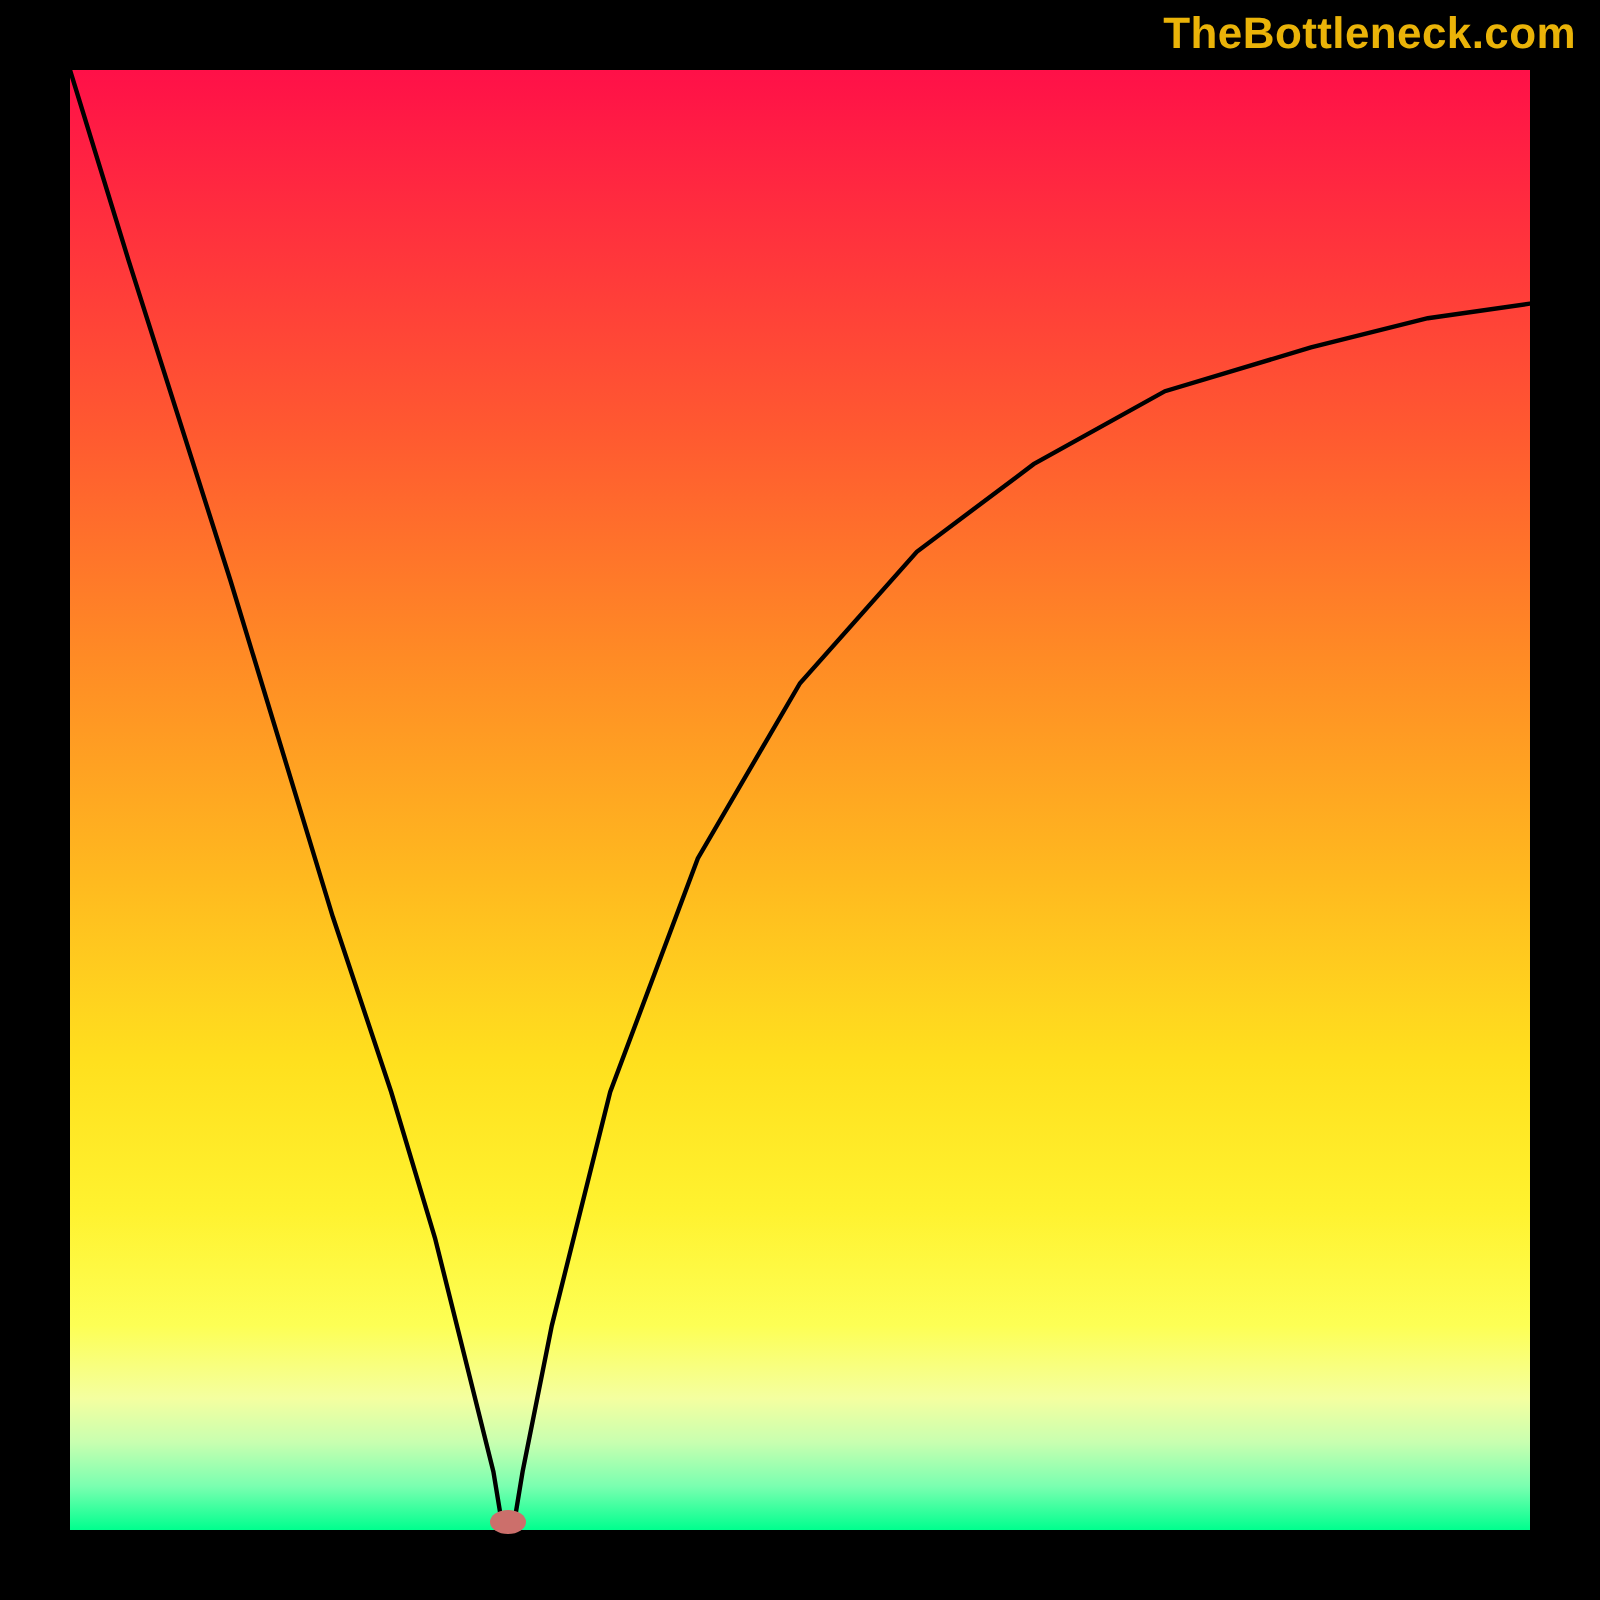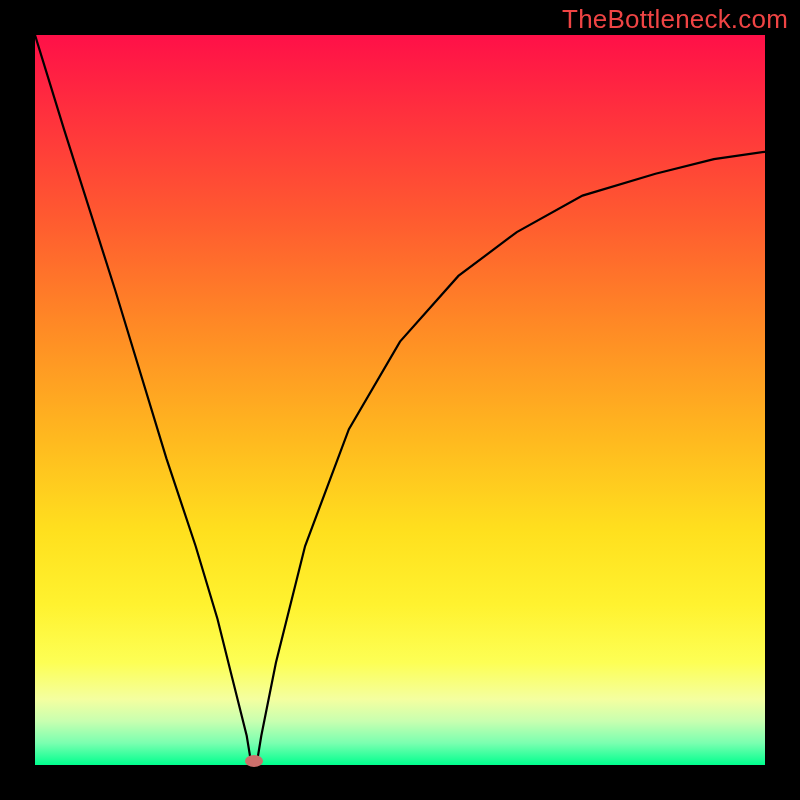--- a/index.html
+++ b/index.html
@@ -46,24 +46,25 @@
     position: absolute;
     left: 35px;
     top: 35px;
     width: 730px;
     height: 730px;
   }
   .watermark {
     position: absolute;
     top: 4px;
     right: 12px;
-    color: #ef4444;
-    font-size: 26px;
+    color: #eab308;
+    font-size: 22px;
     letter-spacing: 0.2px;
     user-select: none;
+    font-weight: bold;
   }
   .dot {
     position: absolute;
     width: 18px;
     height: 12px;
     border-radius: 50%;
     background: #cc6f6b;
     transform: translate(-50%, -50%);
   }
 </style>

